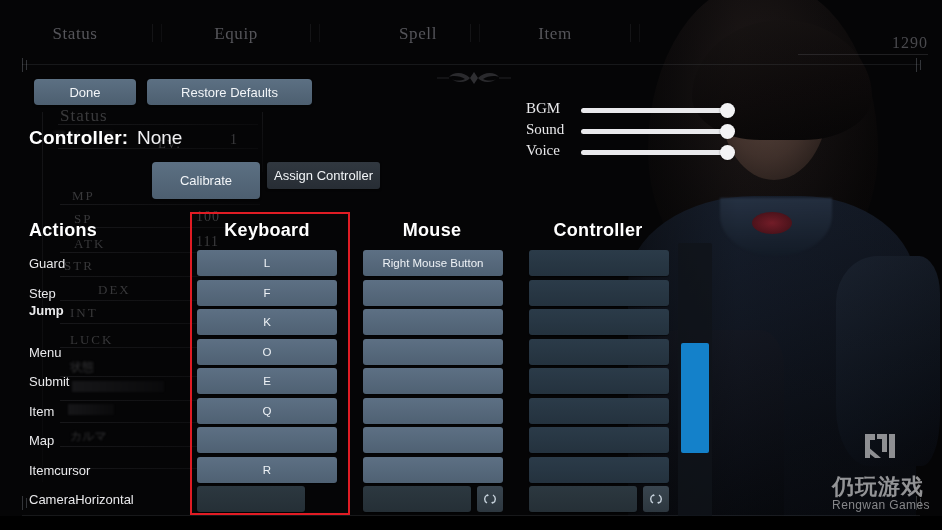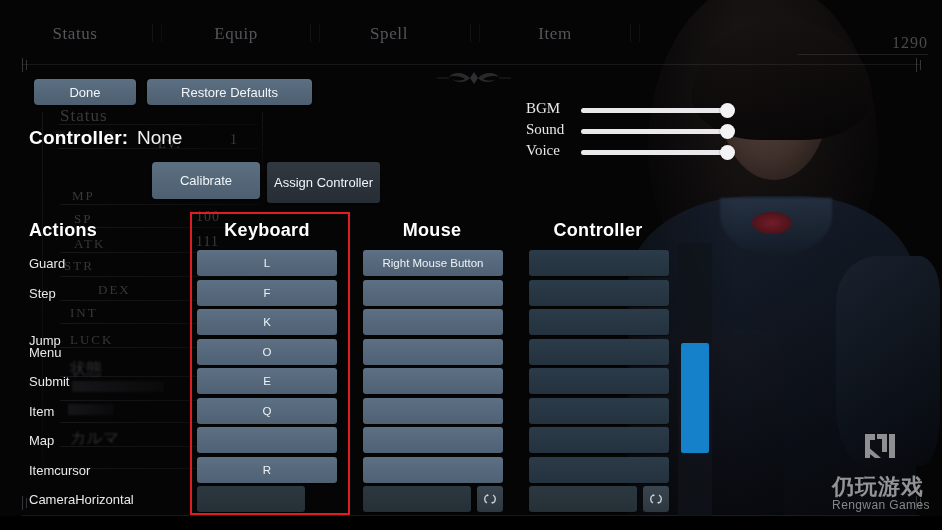--- a/index.html
+++ b/index.html
@@ -120,21 +120,21 @@
     filter:blur(0.5px);
   }
   .ghost-val {
     position:absolute;
     font-family:"Liberation Serif", serif;
     font-size:14px; color:#3c3c3e; letter-spacing:1px;
     filter:blur(0.5px);
   }
   .ghost-jp {
     position:absolute;
-    font-size:16px; color:#343436;
+    font-size:12px; color:#343436;
     filter:blur(0.9px);
   }
   .ghost-bar {
     position:absolute; height:11px;
     background:linear-gradient(90deg, rgba(150,150,160,0.12), rgba(150,150,160,0.04));
     filter:blur(1.1px);
   }
 
   
   .frame-line {
@@ -391,21 +391,21 @@
   <div id="bottom-rule"></div>
 
   <div id="tabbar">
     <div class="tab-sep" style="left:152px;"></div>
     <div class="tab-sep" style="left:310px;"></div>
     <div class="tab-sep" style="left:470px;"></div>
     <div class="tab-sep" style="left:630px;"></div>
 
     <div class="tab" style="left:75px;">Status</div>
     <div class="tab" style="left:236px;">Equip</div>
-    <div class="tab" style="left:389px;">Spell</div>
+    <div class="tab" style="left:418px;">Spell</div>
     <div class="tab" style="left:555px;">Item</div>
 
     <div id="gold-wrap">
       <div id="gold-value">1290</div>
       <div id="gold-rule"></div>
     </div>
   </div>
 
   <svg id="ornament" viewBox="0 0 78 20">
     <path d="M39 4 L43 10 L39 16 L35 10 Z" fill="#6a6a70"></path>
@@ -415,21 +415,21 @@
     <path d="M64 10 L76 10" stroke="#4a4a50" stroke-width="1"></path>
   </svg>
 
   <div class="btn" style="left:34px; top:79px; width:102px; height:26px;">Done</div>
   <div class="btn" style="left:147px; top:79px; width:165px; height:26px;">Restore Defaults</div>
 
   <div id="controller-label">Controller:</div>
   <div id="controller-value">None</div>
 
   <div class="btn" style="left:152px; top:162px; width:108px; height:37px;">Calibrate</div>
-  <div class="btn dark" style="left:267px; top:162px; width:113px; height:41px;">Assign Controller</div>
+  <div class="btn dark" style="left:267px; top:162px; width:113px; height:27px;">Assign Controller</div>
 
   <div id="sliders">
     <div class="slider-row">
       <div class="slider-label">BGM</div>
       <div class="slider-track"></div>
       <div class="slider-knob" style="left:194px;"></div>
     </div>
     <div class="slider-row">
       <div class="slider-label">Sound</div>
       <div class="slider-track"></div>
@@ -449,21 +449,21 @@
     <div class="col-head" style="left:598px;">Controller</div>
     <div id="rows-host">
         <div class="action-label" style="top: 46px;">Guard</div>
         <div class="bind-cell kb" style="left: 197px; top: 40px; width: 140px;">L</div>
         <div class="bind-cell mouse" style="left: 363px; top: 40px; width: 140px;">Right Mouse Button</div>
         <div class="bind-cell pad" style="left: 529px; top: 40px; width: 140px;"></div>
         <div class="action-label" style="top: 75.5px;">Step</div>
         <div class="bind-cell kb" style="left: 197px; top: 69.5px; width: 140px;">F</div>
         <div class="bind-cell mouse" style="left: 363px; top: 69.5px; width: 140px;"></div>
         <div class="bind-cell pad" style="left: 529px; top: 69.5px; width: 140px;"></div>
-        <div class="action-label" style="top: 123px;">Jump</div>
+        <div class="action-label" style="top: 93px; font-weight: bold;">Jump</div>
         <div class="bind-cell kb" style="left: 197px; top: 99px; width: 140px;">K</div>
         <div class="bind-cell mouse" style="left: 363px; top: 99px; width: 140px;"></div>
         <div class="bind-cell pad" style="left: 529px; top: 99px; width: 140px;"></div>
         <div class="action-label" style="top: 134.5px;">Menu</div>
         <div class="bind-cell kb" style="left: 197px; top: 128.5px; width: 140px;">O</div>
         <div class="bind-cell mouse" style="left: 363px; top: 128.5px; width: 140px;"></div>
         <div class="bind-cell pad" style="left: 529px; top: 128.5px; width: 140px;"></div>
         <div class="action-label" style="top: 164px;">Submit</div>
         <div class="bind-cell kb" style="left: 197px; top: 158px; width: 140px;">E</div>
         <div class="bind-cell mouse" style="left: 363px; top: 158px; width: 140px;"></div>

